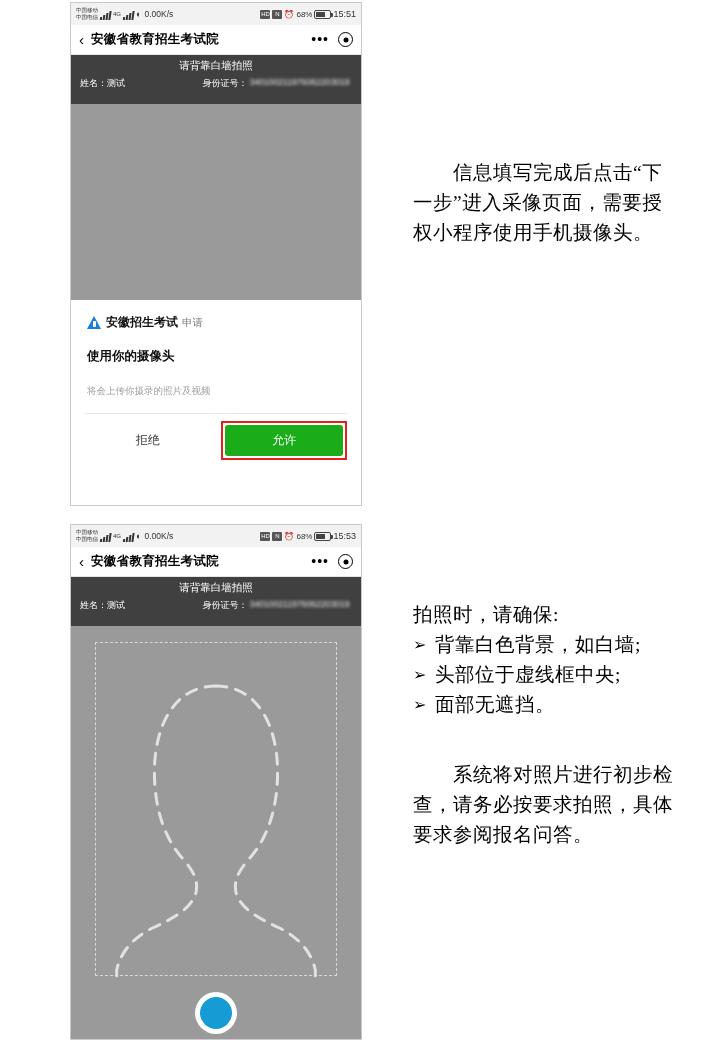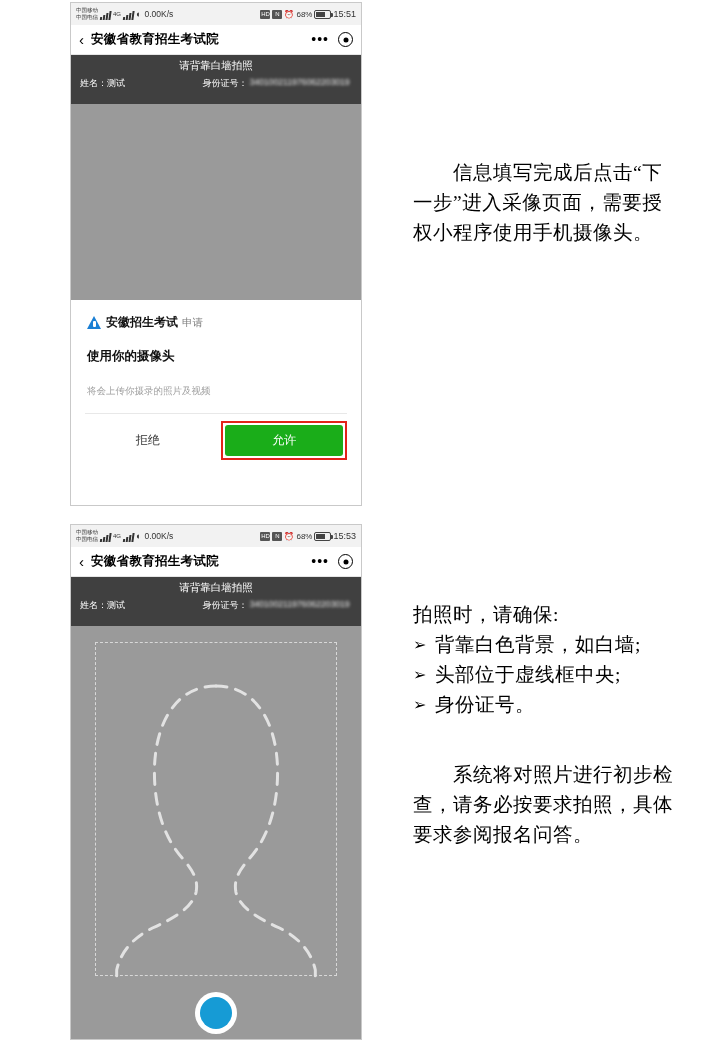--- a/index.html
+++ b/index.html
@@ -419,18 +419,18 @@
     <li>
       <span class="arrow-bul">➢</span>
       <span>背靠白色背景，如白墙;</span>
     </li>
     <li>
       <span class="arrow-bul">➢</span>
       <span>头部位于虚线框中央;</span>
     </li>
     <li>
       <span class="arrow-bul">➢</span>
-      <span>身份证号。</span>
+      <span>面部无遮挡。</span>
     </li>
   </ul>
 </div>
 
 <div class="note" id="note3">系统将对照片进行初步检查，请务必按要求拍照，具体要求参阅报名问答。</div>
 
 </body></html>

